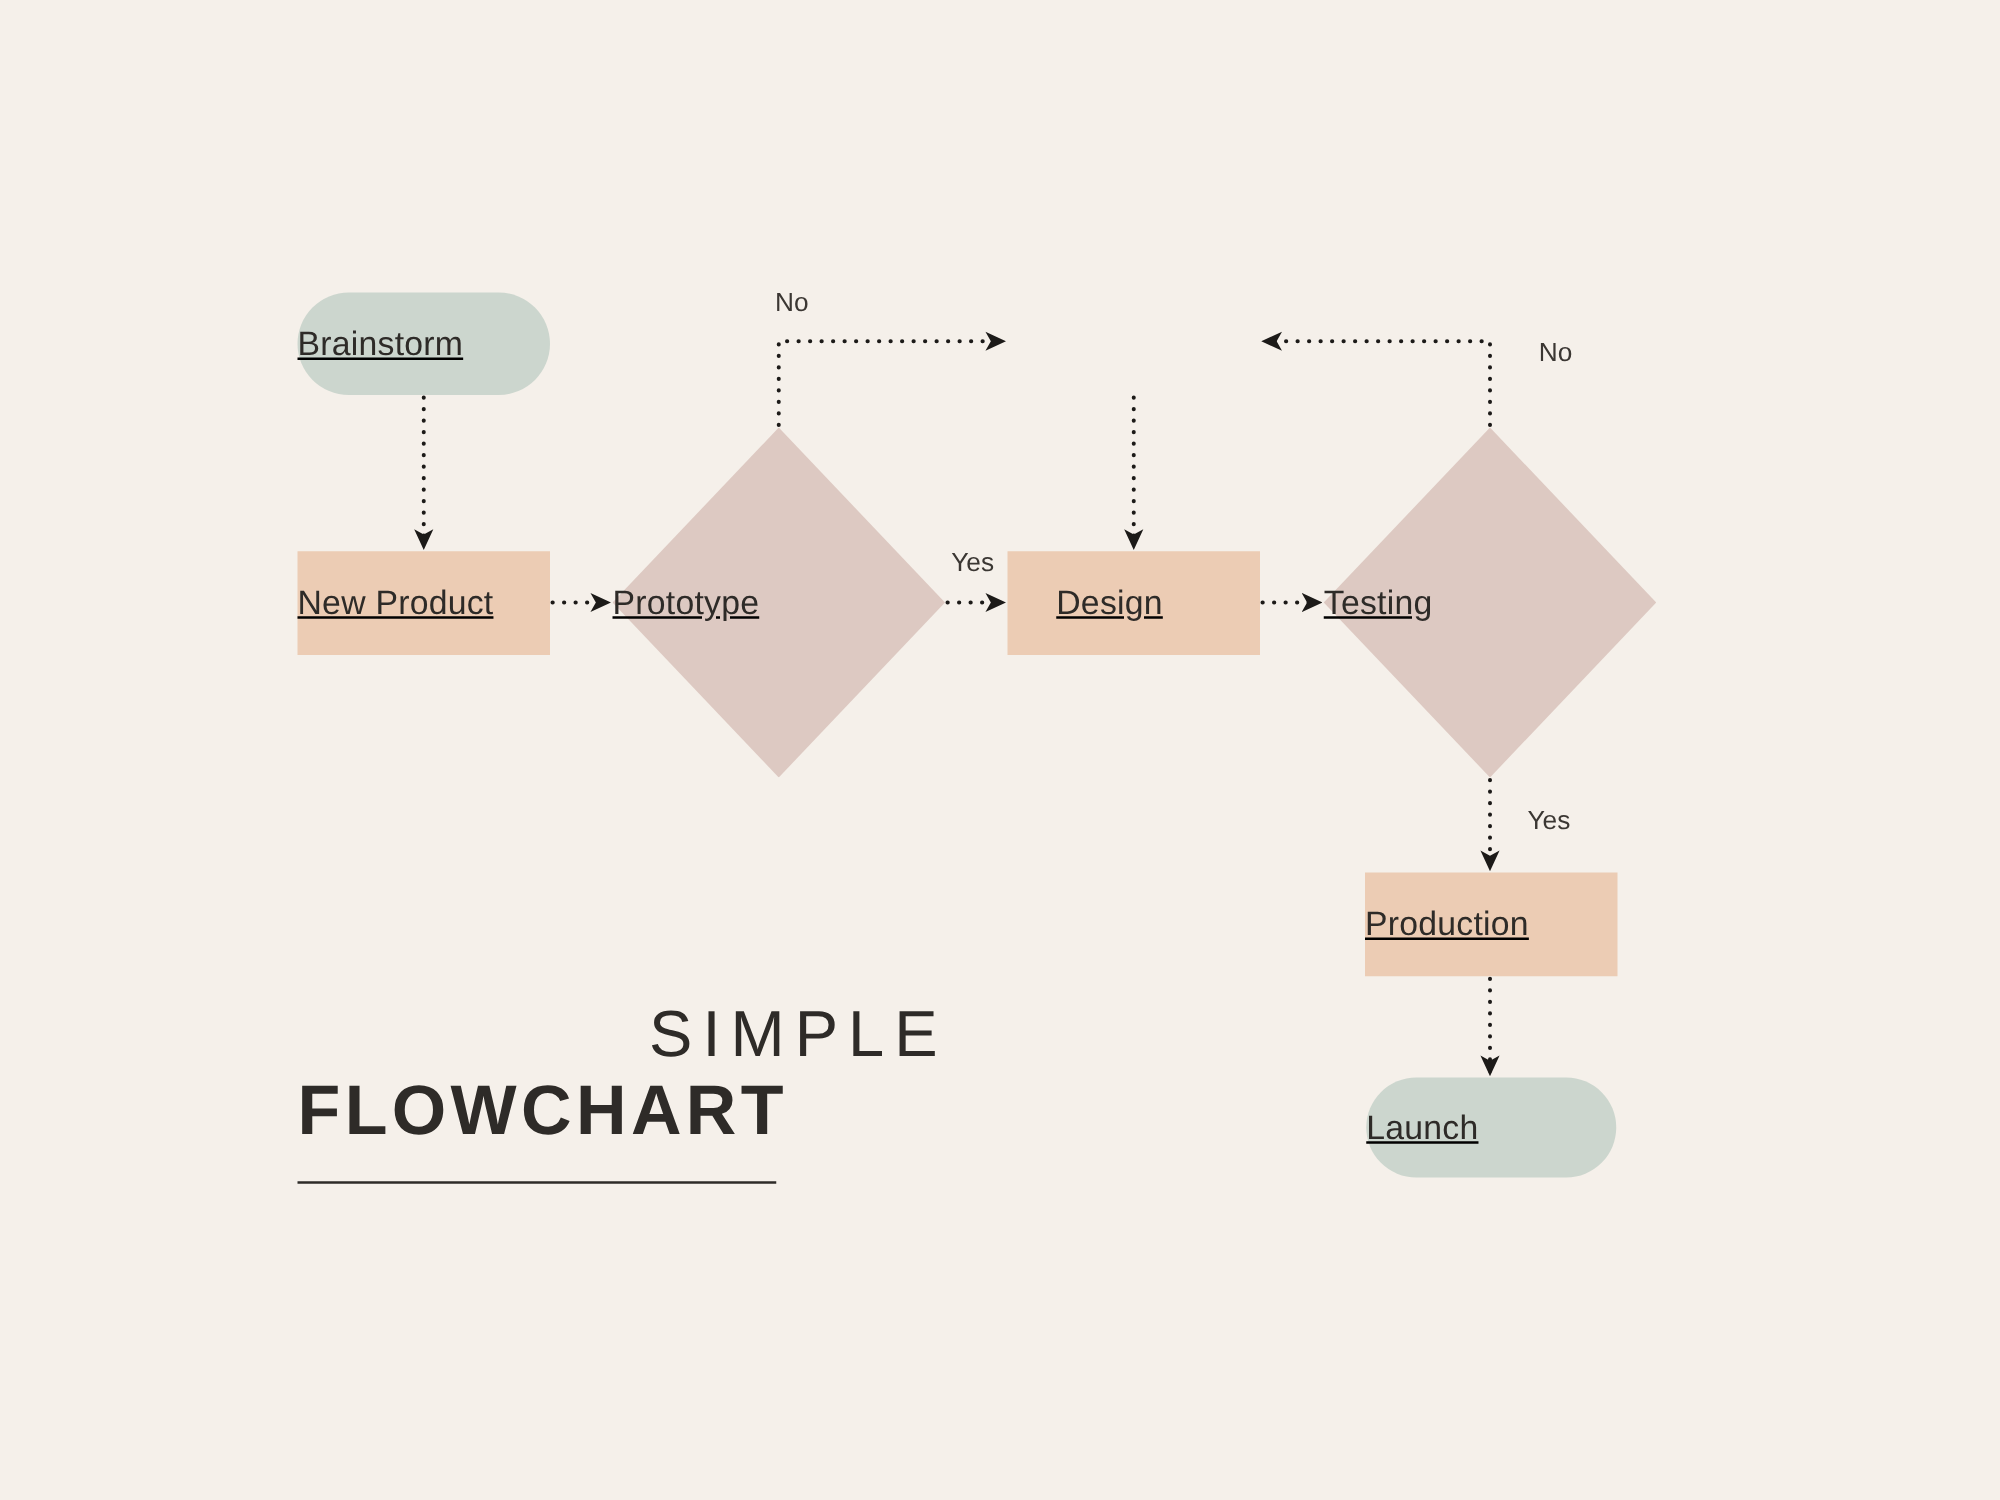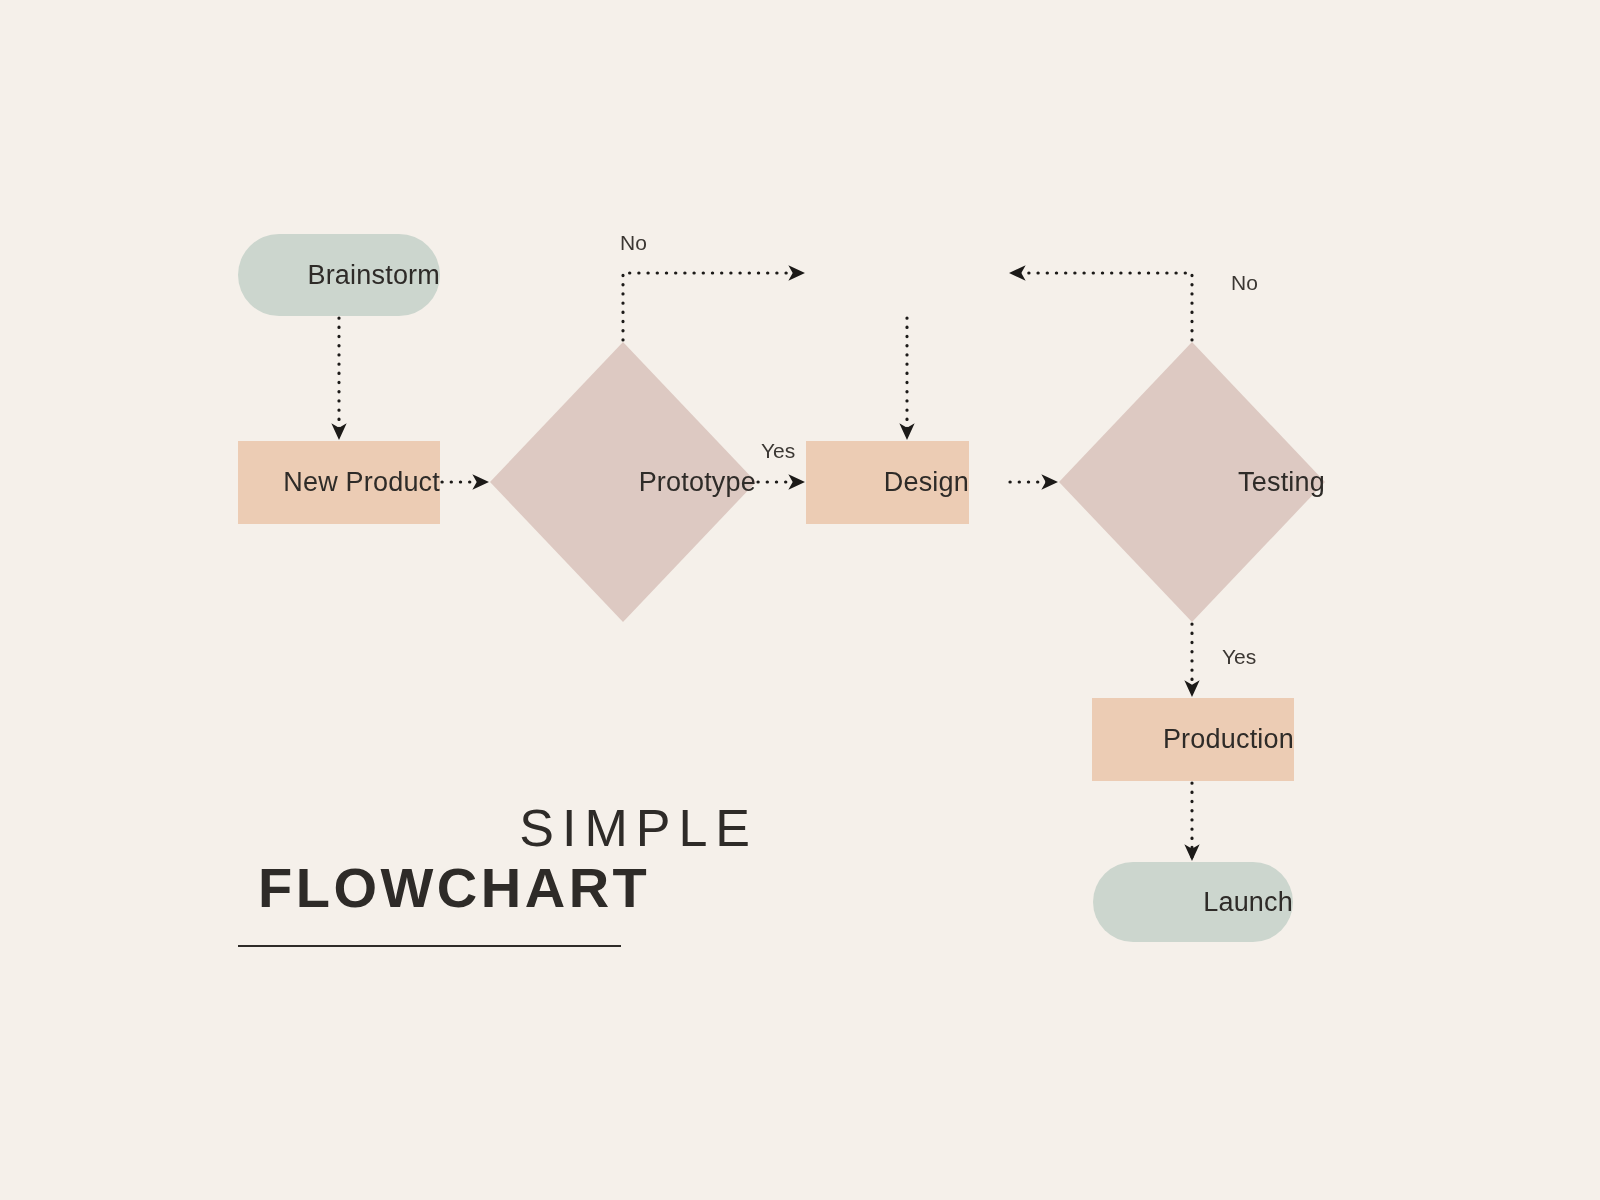--- a/index.html
+++ b/index.html
@@ -25,23 +25,24 @@
     top: 0;
     width: 1600px;
     height: 1200px;
     pointer-events: none;
   }
 
   .node {
     position: absolute;
     display: flex;
     align-items: center;
-    justify-content: flex-end;
+    justify-content: flex-start;
     box-sizing: border-box;
     text-align: center;
+    text-decoration: underline;
   }
   .node .node-label {
     font-family: "Liberation Sans", sans-serif;
     font-weight: 400;
     color: #2e2b28;
     letter-spacing: 0.2px;
     line-height: 1;
   }
 
   
@@ -100,21 +101,20 @@
     text-align: right;
   }
   #title-line-2 {
     font-family: "Liberation Sans", sans-serif;
     font-size: 56px;
     font-weight: 700;
     letter-spacing: 3.5px;
     color: #2e2b28;
     line-height: 1.08;
     margin-top: 2px;
-    margin-left: 20px;
   }
   #title-rule {
     margin-top: 26px;
     width: 383px;
     height: 2px;
     background: #2e2b28;
   }
 </style>
 </head>
 <body>
@@ -157,21 +157,21 @@
   <div class="node rect" style="left:238px; top:441px; width:202px; height:83px;">
     <span class="node-label">New Product</span>
   </div>
 
   <div class="node diamond" style="left:490px; top:342px; width:266px; height:280px;">
     <span class="diamond-shape"></span>
     <span class="node-label">Prototype</span>
   </div>
 
 
-  <div class="node rect" style="left:806px; top:441px; width:163px; height:83px;">
+  <div class="node rect" style="left:806px; top:441px; width:202px; height:83px;padding-left:39px;">
     <span class="node-label">Design</span>
   </div>
 
   <div class="node diamond" style="left:1059px; top:342px; width:266px; height:280px;">
     <span class="diamond-shape"></span>
     <span class="node-label">Testing</span>
   </div>
 
   <div class="node rect" style="left:1092px; top:698px; width:202px; height:83px;">
     <span class="node-label">Production</span>

